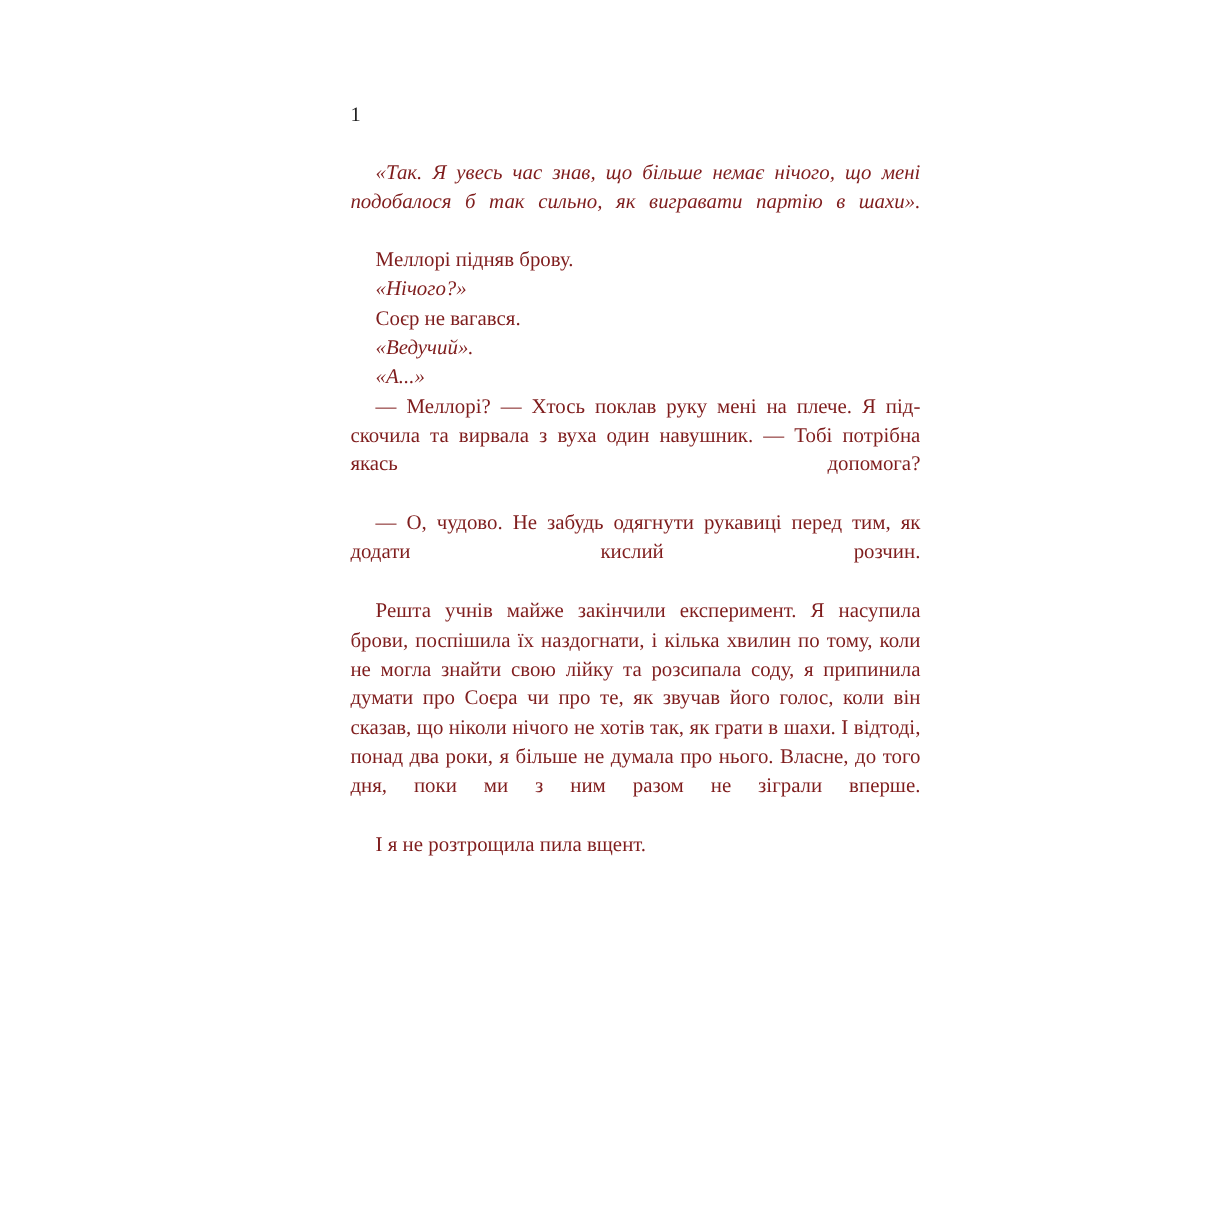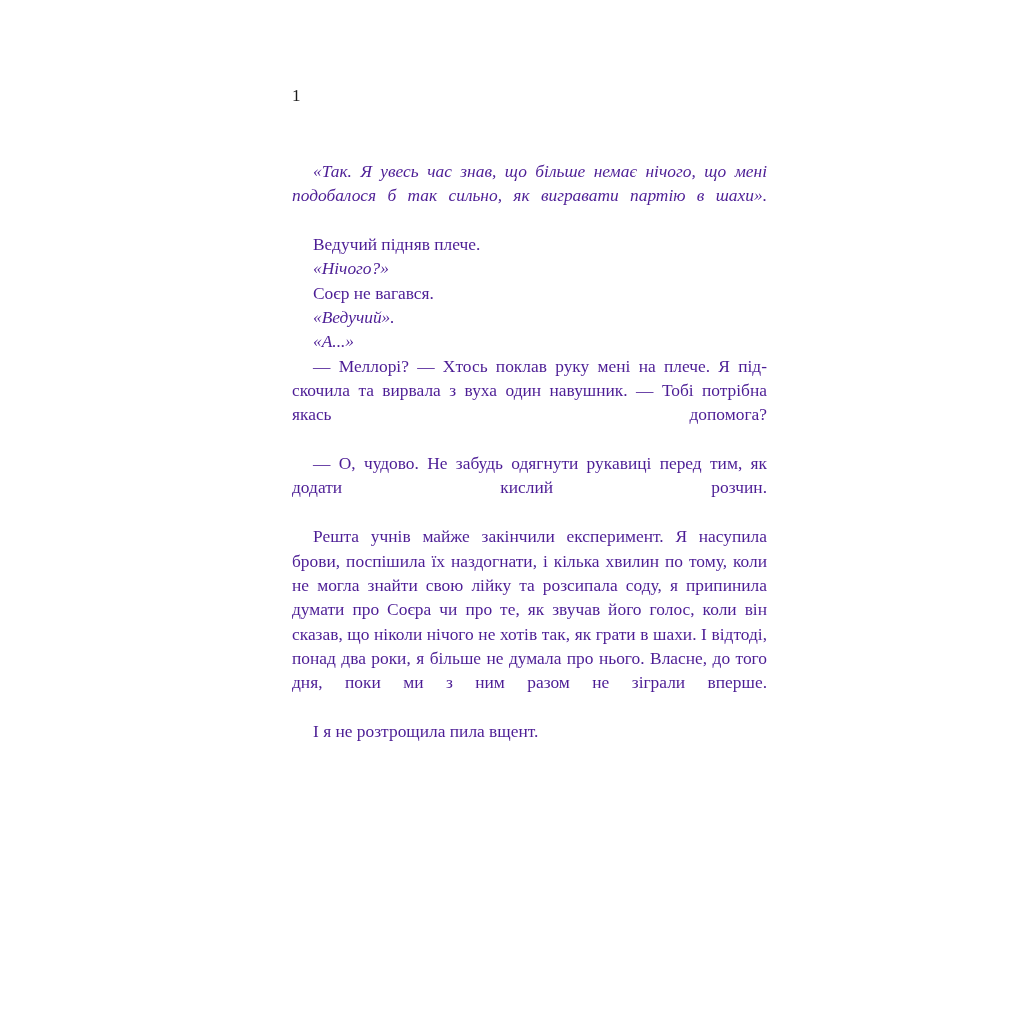--- a/index.html
+++ b/index.html
@@ -40,22 +40,21 @@
   .text-block {
     position: absolute;
     left: 292px;
     top: 131px;
     width: 475px;
     font-size: 17.4px;
     line-height: 24.35px;
     text-align: justify;
     text-justify: inter-word;
     hyphens: manual;
-    color: #4c1d95;
-    margin-top: 28px;
+    color: #7f1d1d;
   }
 
   .para {
     margin: 0;
     text-indent: 21px;
     text-align: justify;
   }
 
   
   .para:after {
@@ -78,21 +77,21 @@
 <body>
 
 <div class="page">
 
   <div class="page-number">1</div>
 
   <div class="text-block">
 
     <p class="para italic">«Так. Я увесь час знав, що більше немає нічого, що мені подобалося б так сильно, як вигравати партію в шахи».</p>
 
-    <p class="para short">Ведучий підняв плече.</p>
+    <p class="para short">Меллорі підняв брову.</p>
 
     <p class="para italic short">«Нічого?»</p>
 
     <p class="para short">Соєр не вагався.</p>
 
     <p class="para italic short">«Ведучий».</p>
 
     <p class="para italic short">«А...»</p>
 
     <p class="para">— Меллорі? — Хтось поклав руку мені на плече. Я під­скочила та вирвала з вуха один навушник. — Тобі по­трібна якась допомога?</p>

